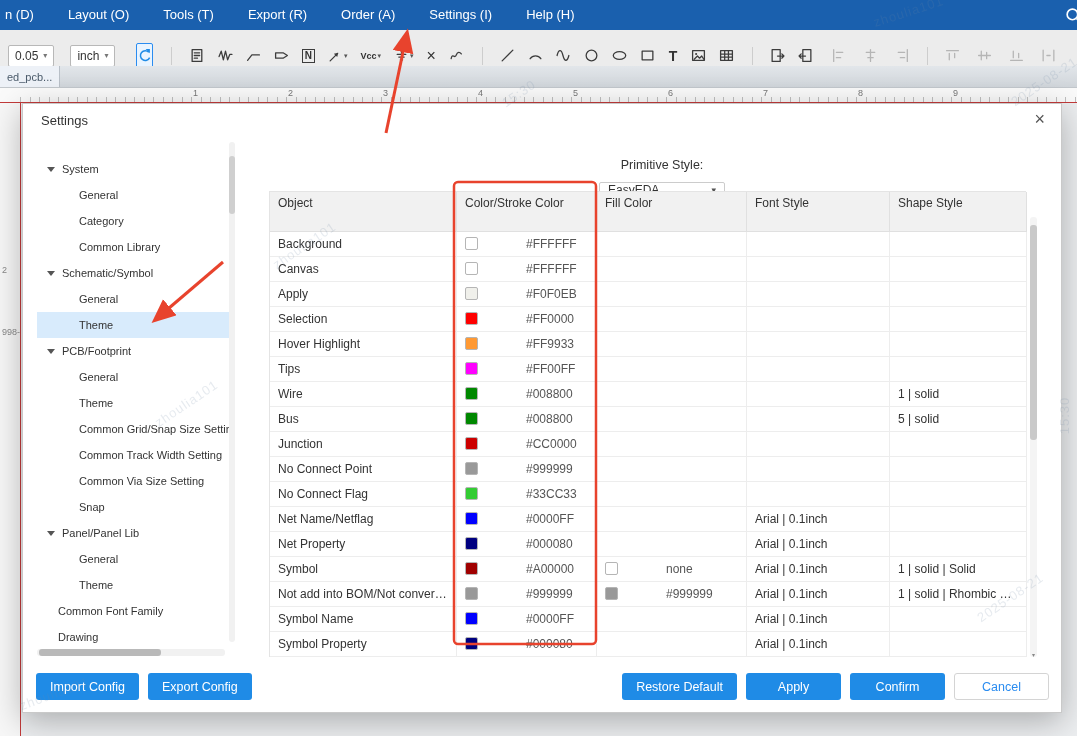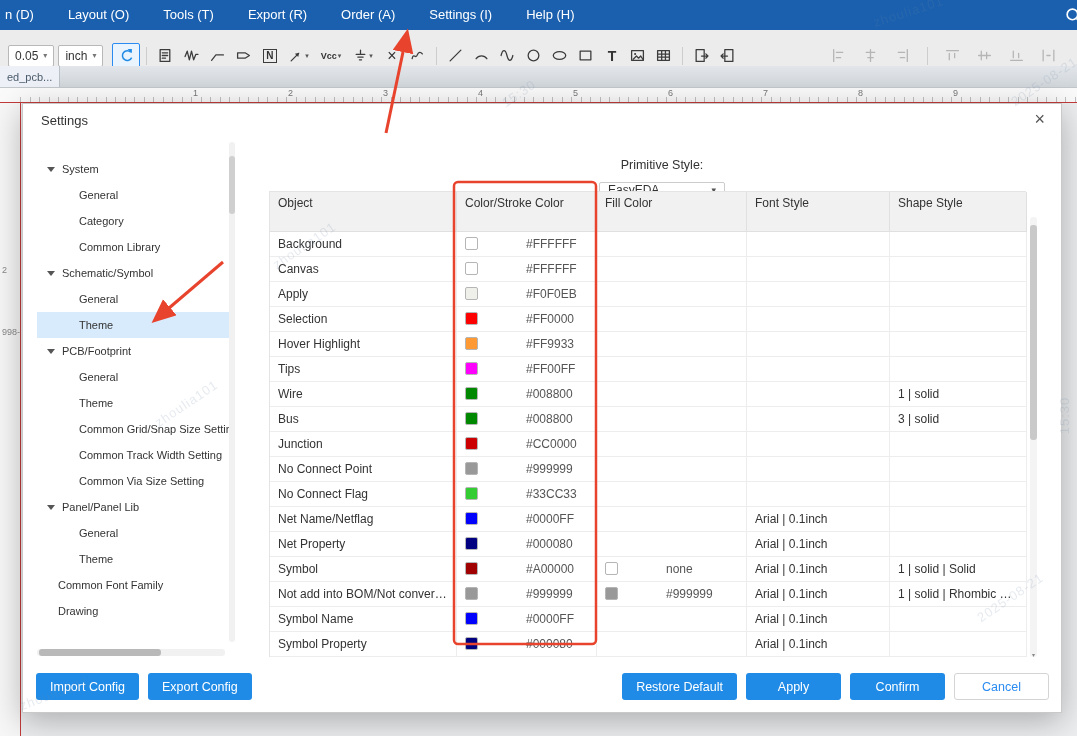--- a/index.html
+++ b/index.html
@@ -7,21 +7,21 @@
   .screen { position:relative; width:1077px; height:736px; overflow:hidden; background:#eceef0; }
 
   
   .menubar { position:absolute; left:0; top:0; width:100%; height:30px; background:#1a60ae; display:flex; align-items:center; color:#fff; z-index:3; }
   .menu-items { display:flex; align-items:center; height:100%; padding-left:2px; }
   .menu-item { padding:0 17px; font-size:13px; line-height:30px; height:30px; white-space:nowrap; cursor:default; }
   .menu-item:first-child { padding-left:3px; }
   .search-btn { position:absolute; right:-6px; top:6px; }
 
   
-  .toolbar { position:absolute; left:0; top:30px; width:100%; height:52px; background:#ececec; border-bottom:1px solid #d2d2d2; display:flex; align-items:center; padding-left:8px; gap:1px; z-index:3; }
+  .toolbar { position:absolute; left:0; top:30px; width:100%; height:52px; background:#ececec; border-bottom:1px solid #d2d2d2; display:flex; align-items:center; padding-left:8px; gap:13px; z-index:3; }
   .tb-select { height:22px; background:#fff; border:1px solid #b8b8b8; border-radius:2px; display:flex; align-items:center; gap:5px; padding:0 6px; font-size:12px; color:#333; margin-right:3px; cursor:default; }
   .caret { font-size:8px; color:#777; line-height:1; }
   .caret.dark { font-size:9px; color:#555; }
   .tb-btn { width:28px; height:26px; display:flex; align-items:center; justify-content:center; border-radius:2px; margin-left:5px; }
   .tb-btn.active { border:1px solid #2a8cf0; background:#e9f4ff; }
   .tb-btn svg { width:15px; height:15px; }
   .tb-sep { width:1px; height:18px; background:#cdcdcd; margin:0 5px; }
   .tb-icon { width:25px; height:25px; display:inline-flex; align-items:center; justify-content:center; }
   .tb-icon.wide { width:31px; }
   .tb-icon svg { width:15px; height:15px; fill:none; stroke:#3c3c3c; stroke-width:1.2; stroke-linecap:round; stroke-linejoin:round; }
@@ -349,20 +349,23 @@
               <span class="tree-label">Theme</span>
             </div>
             <div class="tree-row item">
               <span class="tree-label">Common Grid/Snap Size Setting</span>
             </div>
             <div class="tree-row item">
               <span class="tree-label">Common Track Width Setting</span>
             </div>
             <div class="tree-row item">
               <span class="tree-label">Common Via Size Setting</span>
+            </div>
+            <div class="tree-row item">
+              <span class="tree-label">Snap</span>
             </div>
             <div class="tree-row group">
               <span class="tri"></span>
               <span class="tree-label">Panel/Panel Lib</span>
             </div>
             <div class="tree-row item">
               <span class="tree-label">General</span>
             </div>
             <div class="tree-row item">
               <span class="tree-label">Theme</span>
@@ -445,21 +448,21 @@
                 <div class="cell c1"><span class="swatch" style="background: rgb(0, 136, 0);"></span><span class="hex">#008800</span></div>
                 <div class="cell c2"></div>
                 <div class="cell c3"></div>
                 <div class="cell c4">1 | solid</div>
               </div>
               <div class="trow">
                 <div class="cell c0">Bus</div>
                 <div class="cell c1"><span class="swatch" style="background: rgb(0, 136, 0);"></span><span class="hex">#008800</span></div>
                 <div class="cell c2"></div>
                 <div class="cell c3"></div>
-                <div class="cell c4">3 | solid</div>
+                <div class="cell c4">5 | solid</div>
               </div>
               <div class="trow">
                 <div class="cell c0">Junction</div>
                 <div class="cell c1"><span class="swatch" style="background: rgb(204, 0, 0);"></span><span class="hex">#CC0000</span></div>
                 <div class="cell c2"></div>
                 <div class="cell c3"></div>
                 <div class="cell c4"></div>
               </div>
               <div class="trow">
                 <div class="cell c0">No Connect Point</div>

